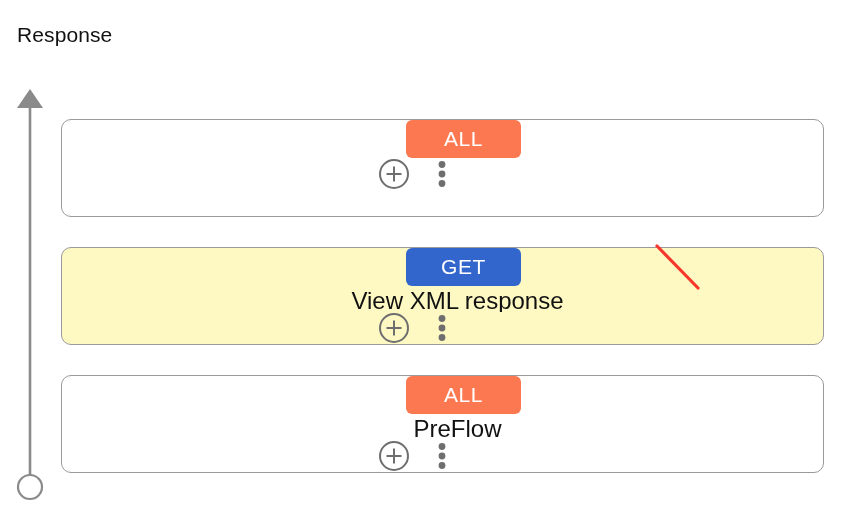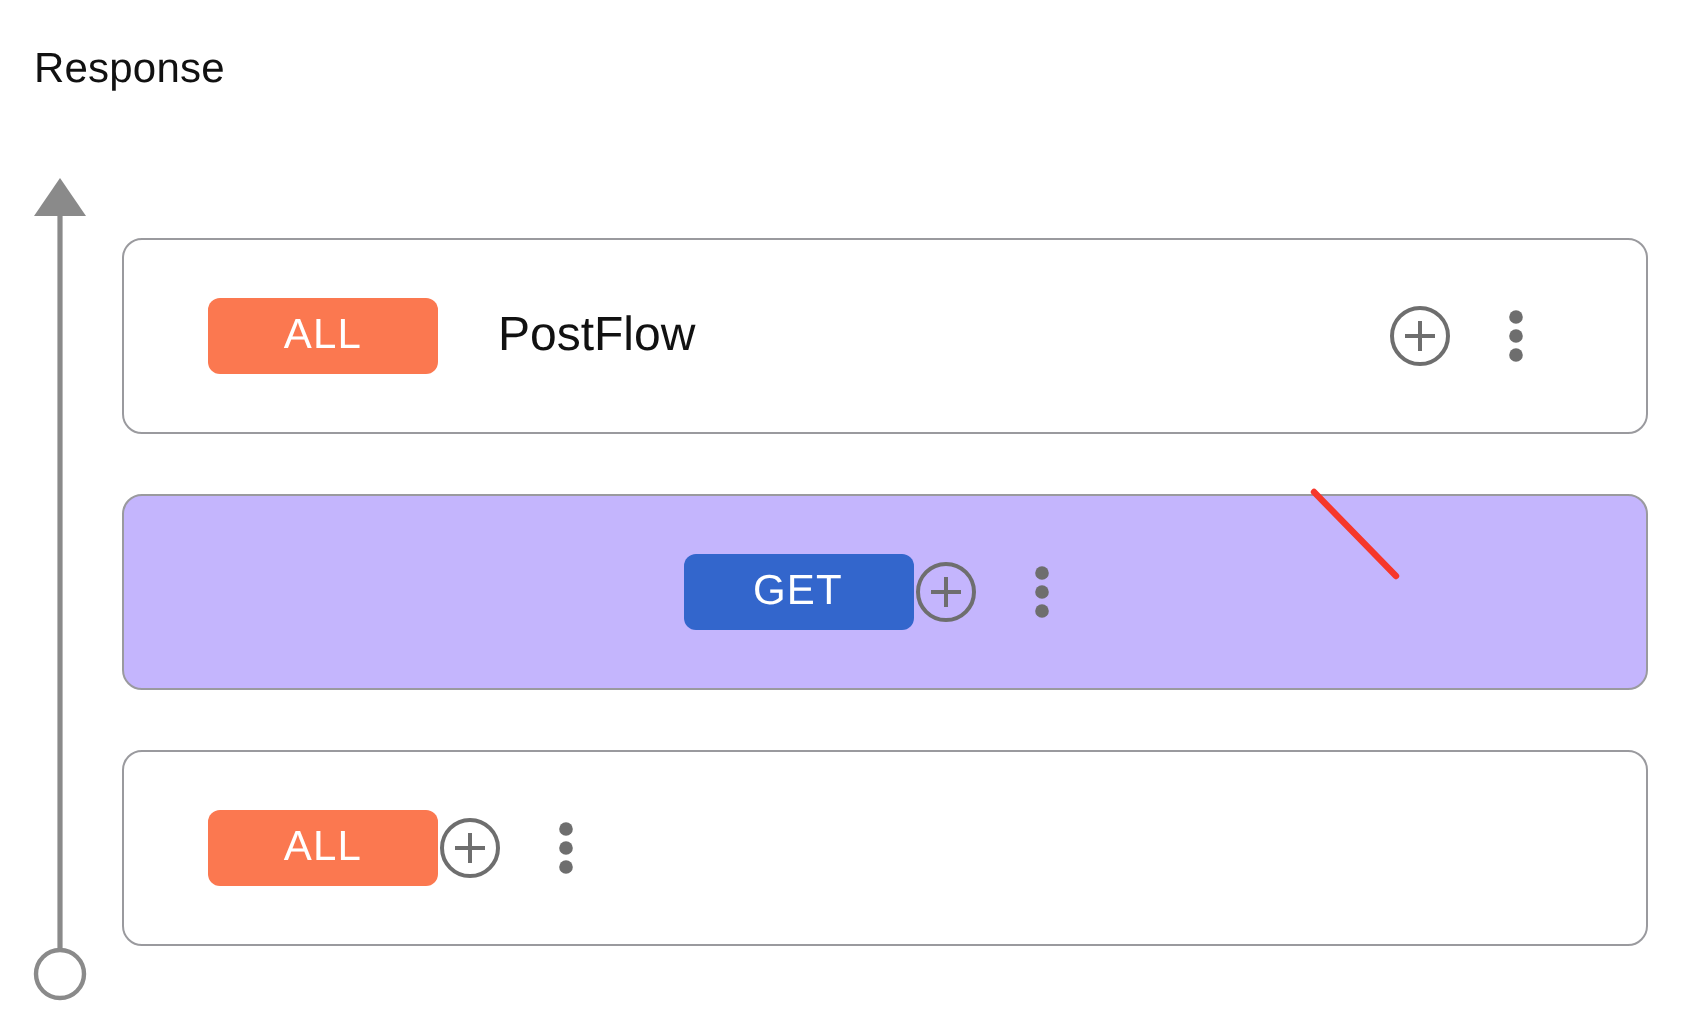--- a/index.html
+++ b/index.html
@@ -56,24 +56,24 @@
   .flow-card {
     position: relative;
     box-sizing: border-box;
     height: 98px;
     border: 1.6px solid #9a9a9e;
     border-radius: 10px;
     background: #ffffff;
     display: flex;
     align-items: center;
     margin-bottom: 30px;
+    flex-direction: column;
   }
   .flow-card.selected {
-    background: #c4b5fd;
-    justify-content: center;
+    background: #fef9c3;
   }
 
   .badge {
     flex: none;
     margin-left: 42px;
     width: 115px;
     height: 38px;
     border-radius: 6px;
     color: #ffffff;
     font-size: 21px;
@@ -154,61 +154,62 @@
       <polygon points="24,7 37,26 11,26" fill="#8a8a8a"></polygon>
 
       <circle cx="24" cy="405" r="12" fill="#ffffff" stroke="#8a8a8a" stroke-width="2.2"></circle>
     </svg>
   </div>
 
   <div class="card-stack">
 
     <div class="flow-card">
       <div class="badge" style="background:#fb7850;">ALL</div>
-      <div class="row-label">PostFlow</div>
       <div class="row-actions">
         <span>
           <svg class="icon-add" viewBox="0 0 32 32">
             <circle cx="16" cy="16" r="14" fill="none" stroke="#6e6e6e" stroke-width="2"></circle>
             <line x1="16" y1="8.5" x2="16" y2="23.5" stroke="#6e6e6e" stroke-width="2"></line>
             <line x1="8.5" y1="16" x2="23.5" y2="16" stroke="#6e6e6e" stroke-width="2"></line>
           </svg>
         </span>
         <span>
           <svg class="icon-more" viewBox="0 0 24 32">
             <circle cx="12" cy="6.5" r="3.4" fill="#6e6e6e"></circle>
             <circle cx="12" cy="16" r="3.4" fill="#6e6e6e"></circle>
             <circle cx="12" cy="25.5" r="3.4" fill="#6e6e6e"></circle>
           </svg>
         </span>
       </div>
     </div>
 
     <div class="flow-card selected">
       <div class="badge" style="background:#3366cc;">GET</div>
+      <div class="row-label">View XML response</div>
       <div class="row-actions">
         <span>
           <svg class="icon-add" viewBox="0 0 32 32">
             <circle cx="16" cy="16" r="14" fill="none" stroke="#6e6e6e" stroke-width="2"></circle>
             <line x1="16" y1="8.5" x2="16" y2="23.5" stroke="#6e6e6e" stroke-width="2"></line>
             <line x1="8.5" y1="16" x2="23.5" y2="16" stroke="#6e6e6e" stroke-width="2"></line>
           </svg>
         </span>
         <span>
           <svg class="icon-more" viewBox="0 0 24 32">
             <circle cx="12" cy="6.5" r="3.4" fill="#6e6e6e"></circle>
             <circle cx="12" cy="16" r="3.4" fill="#6e6e6e"></circle>
             <circle cx="12" cy="25.5" r="3.4" fill="#6e6e6e"></circle>
           </svg>
         </span>
       </div>
     </div>
 
     <div class="flow-card">
       <div class="badge" style="background:#fb7850;">ALL</div>
+      <div class="row-label">PreFlow</div>
       <div class="row-actions">
         <span>
           <svg class="icon-add" viewBox="0 0 32 32">
             <circle cx="16" cy="16" r="14" fill="none" stroke="#6e6e6e" stroke-width="2"></circle>
             <line x1="16" y1="8.5" x2="16" y2="23.5" stroke="#6e6e6e" stroke-width="2"></line>
             <line x1="8.5" y1="16" x2="23.5" y2="16" stroke="#6e6e6e" stroke-width="2"></line>
           </svg>
         </span>
         <span>
           <svg class="icon-more" viewBox="0 0 24 32">

